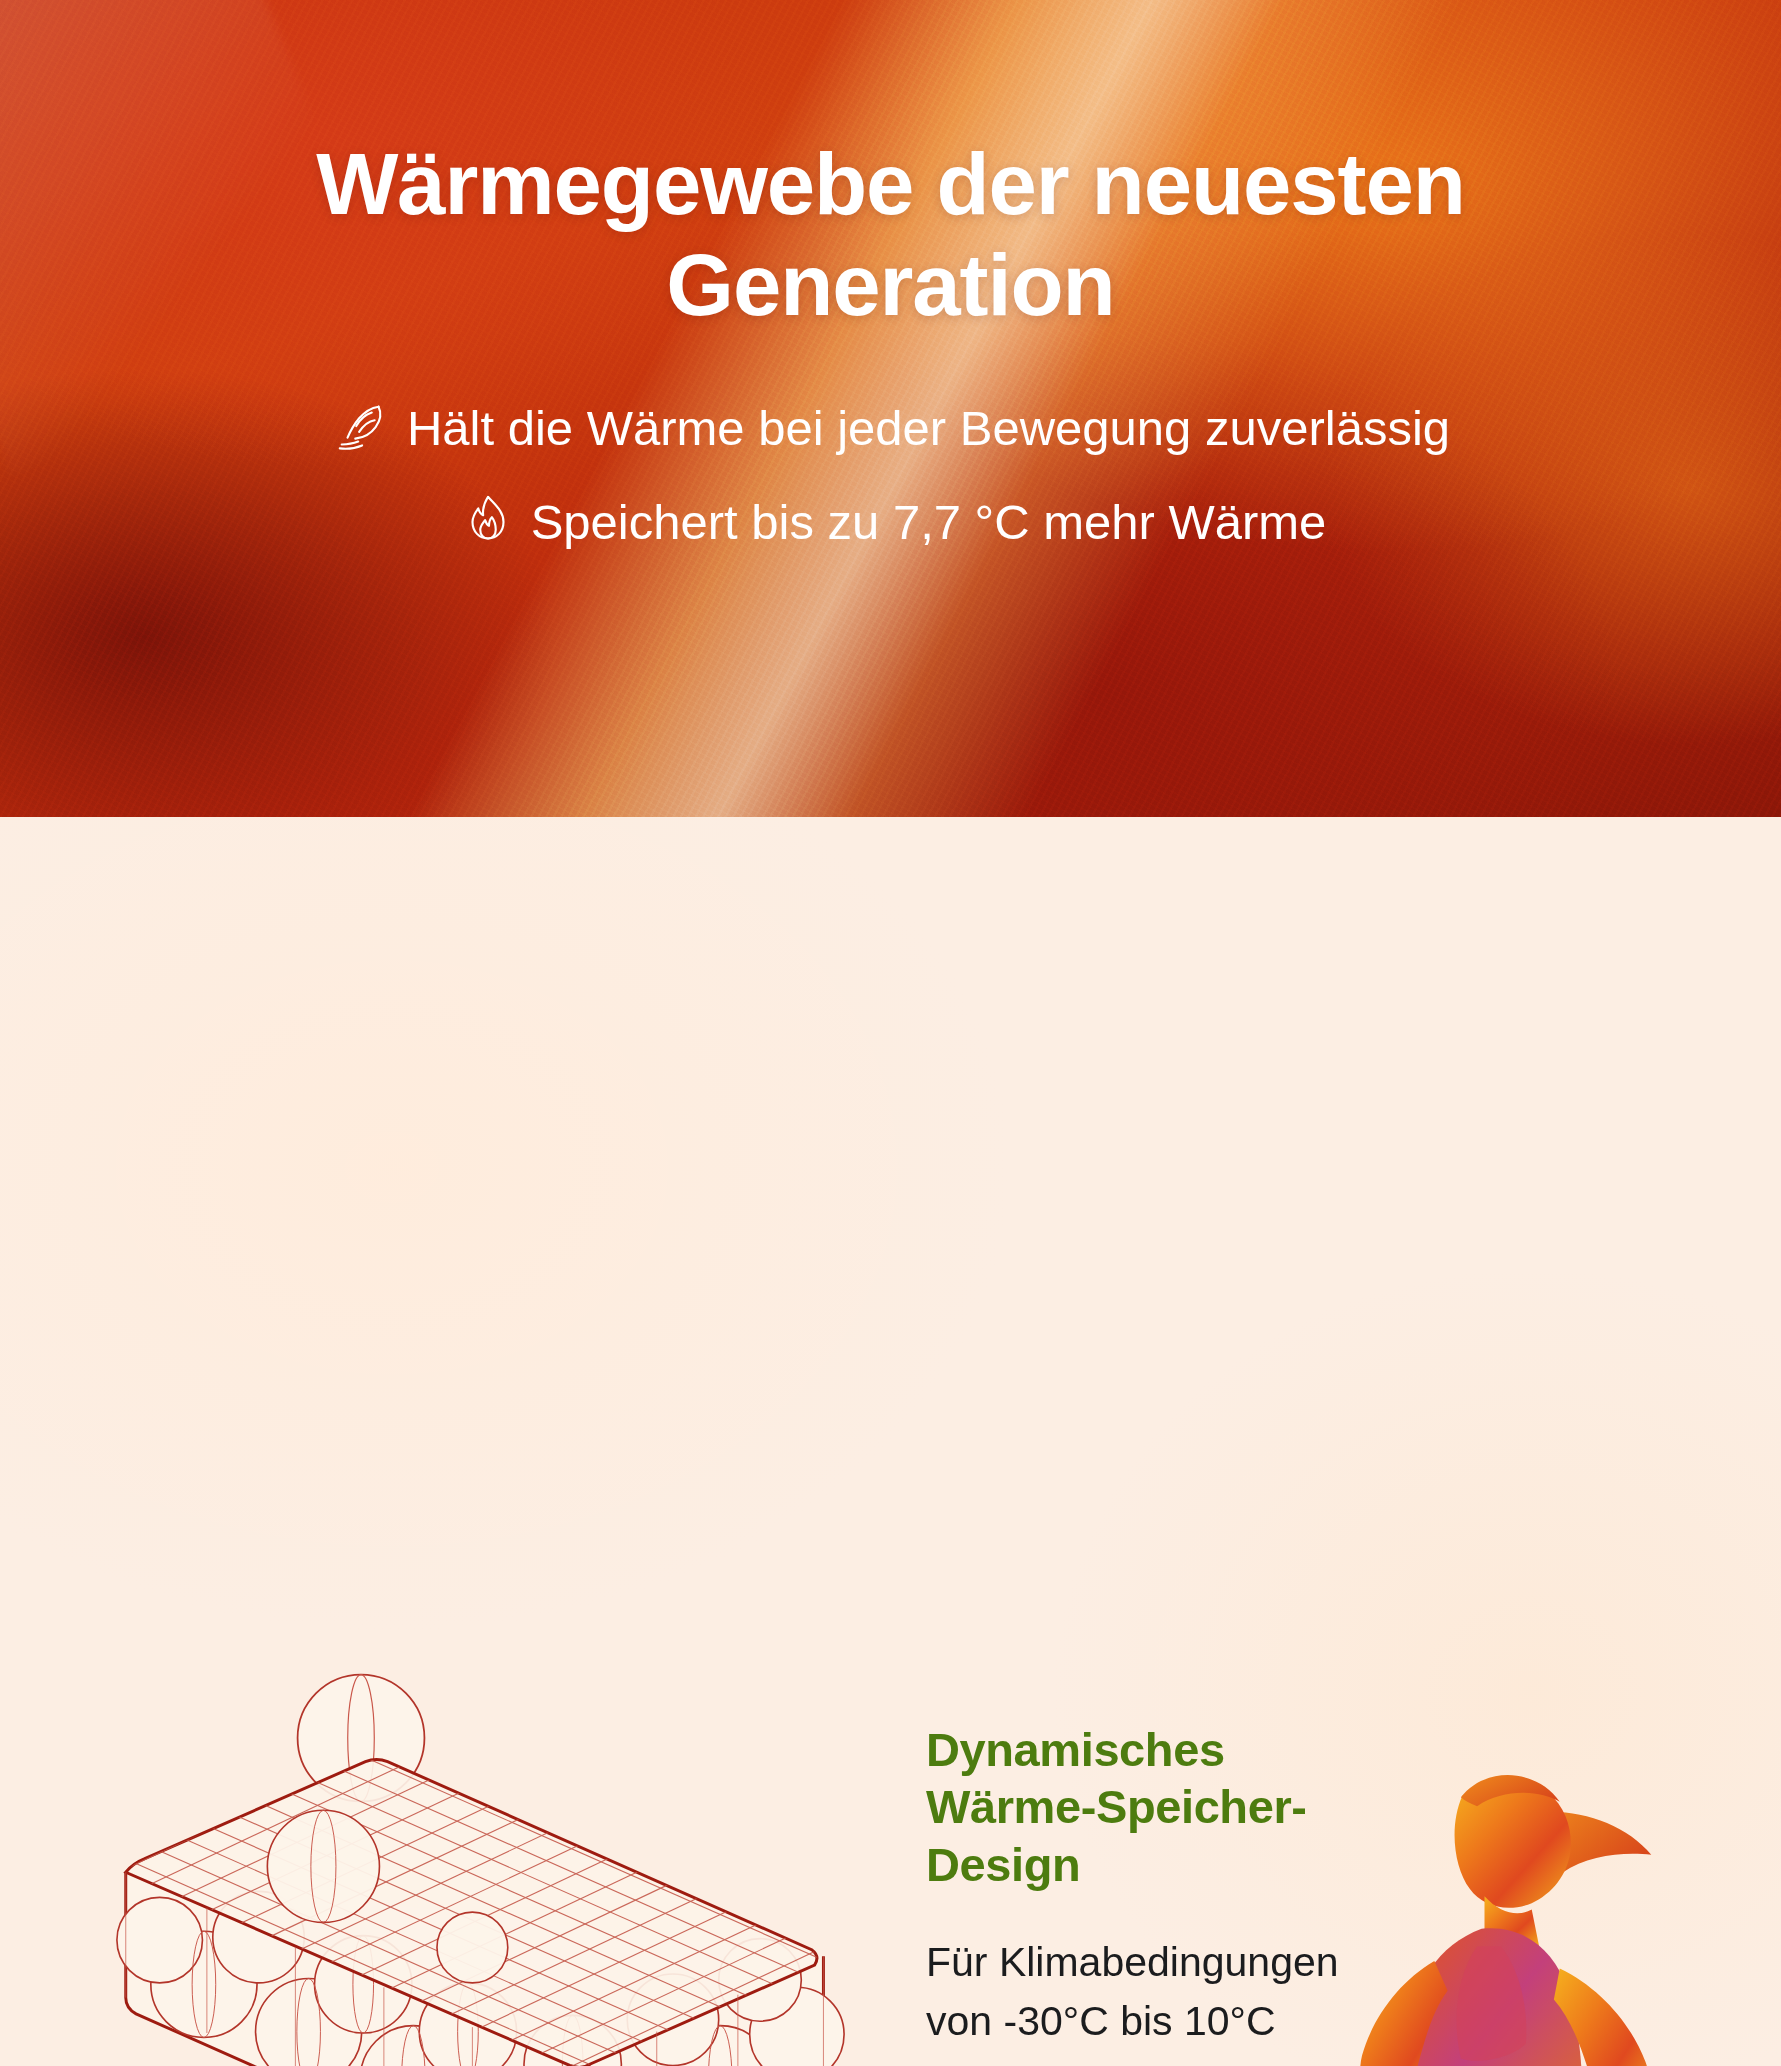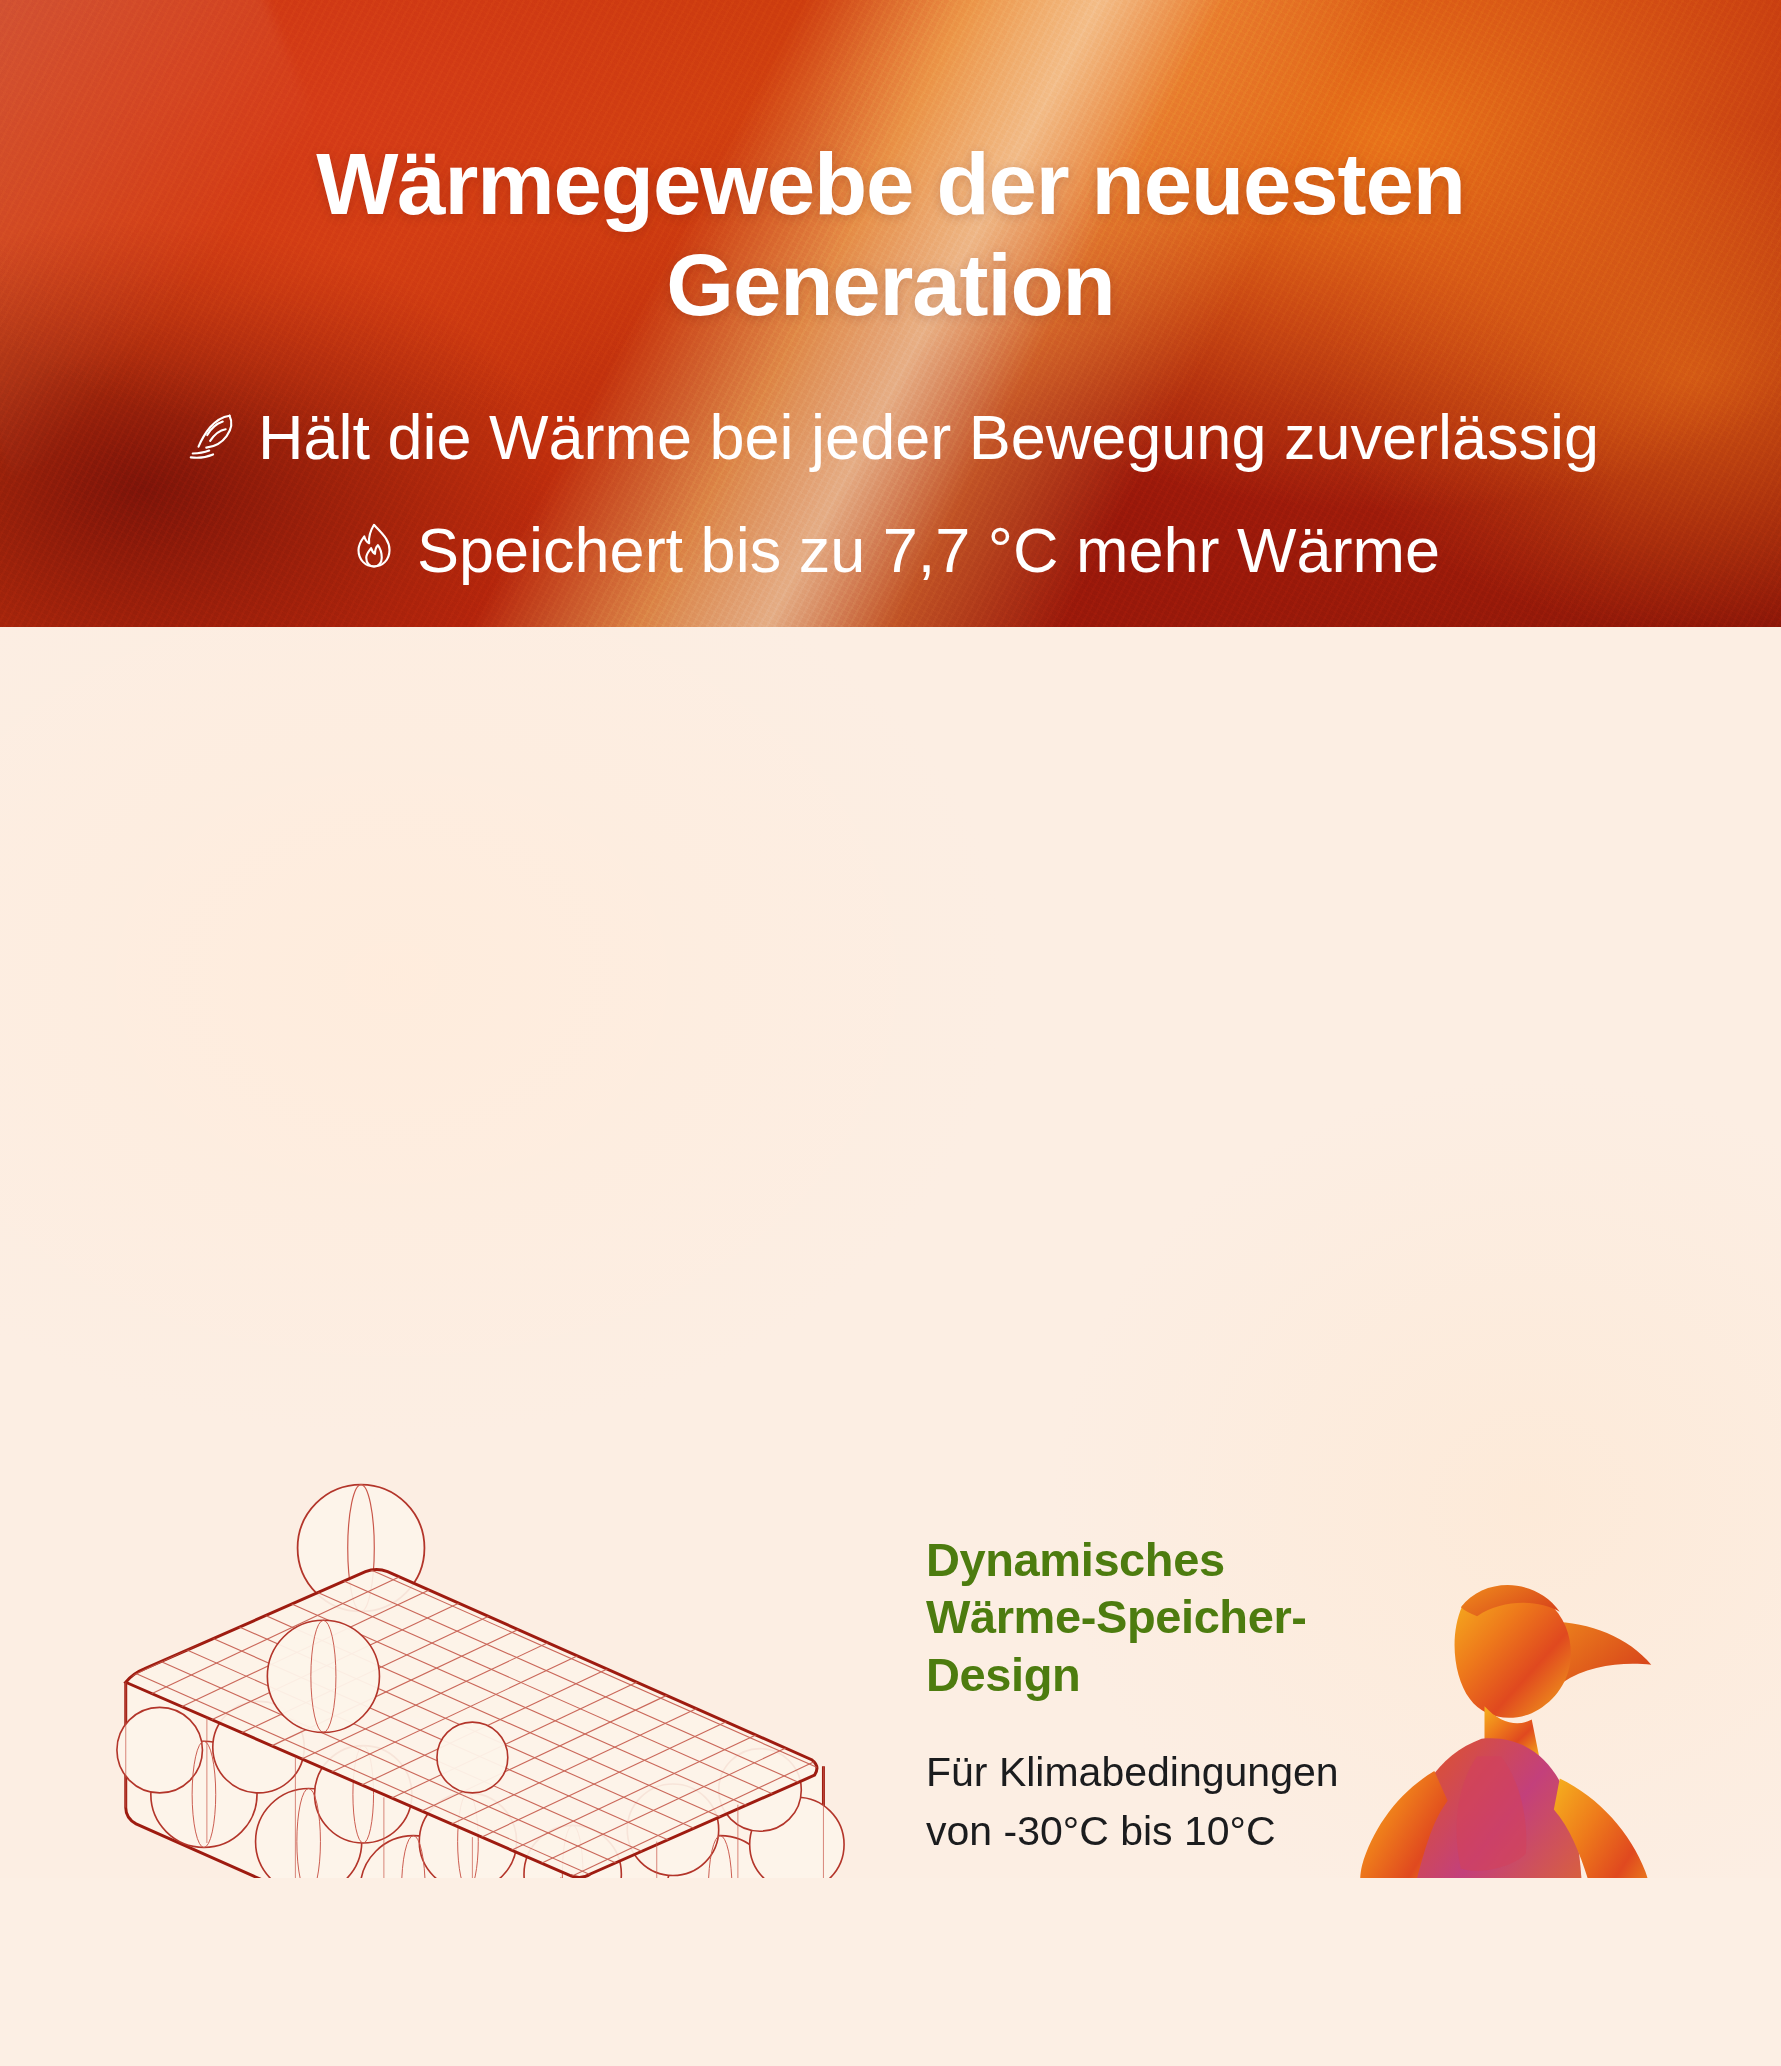--- a/index.html
+++ b/index.html
@@ -19,21 +19,21 @@
     width: 1781px;
     height: 2066px;
     background: #FCEFE4;
     overflow: hidden;
   }
 
   
   .hero {
     position: relative;
     width: 100%;
-    height: 627px;
+    height: 817px;
     overflow: hidden;
     background: #C02A12;
   }
   .hero-bg {
     position: absolute;
     inset: 0;
     background:
       
       linear-gradient(118deg,
         rgba(255,255,255,0) 38%,
@@ -86,21 +86,21 @@
     text-shadow: 0 1.5px 10.3px rgba(80,10,0,0.18);
   }
   .hero-bullets {
     margin-top: 59px;
   }
   .hero-bullet {
     display: flex;
     align-items: center;
     justify-content: center;
     gap: 10px;
-    font-size: 63px;
+    font-size: 49px;
     font-weight: 400;
     line-height: 1.35;
     margin-bottom: 28px;
     color: #ffffff;
   }
   .hero-bullet .bullet-icon {
     flex: 0 0 auto;
     width: 66px;
     height: 66px;
     display: flex;

